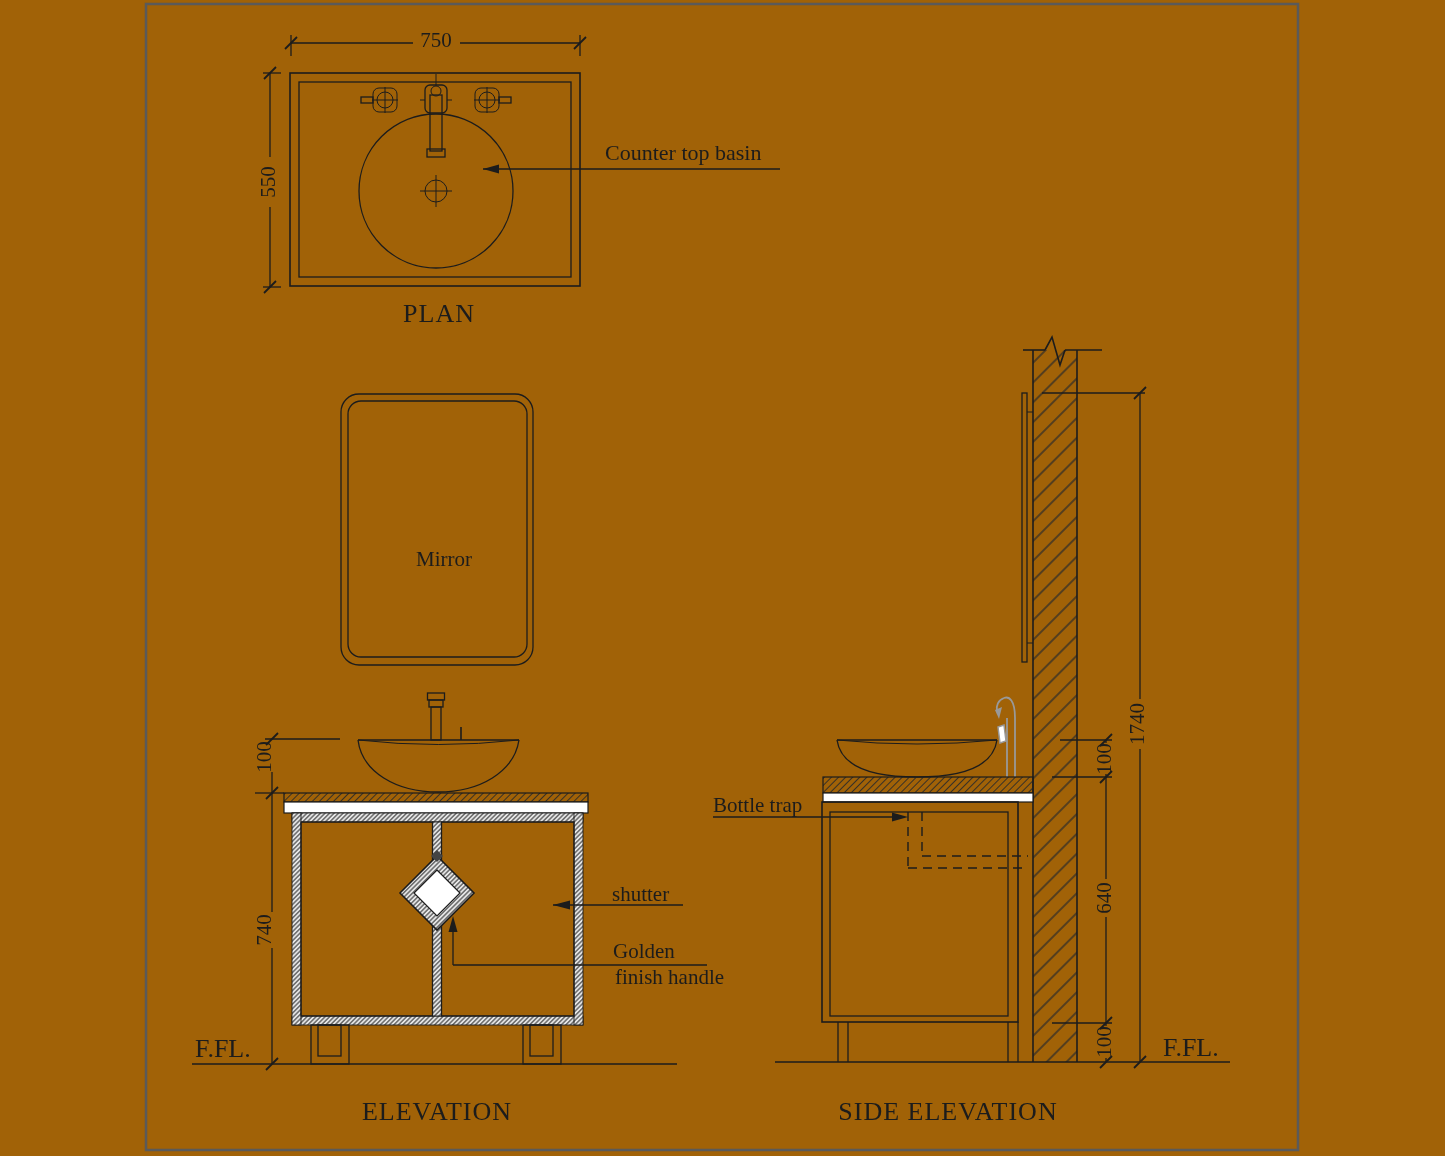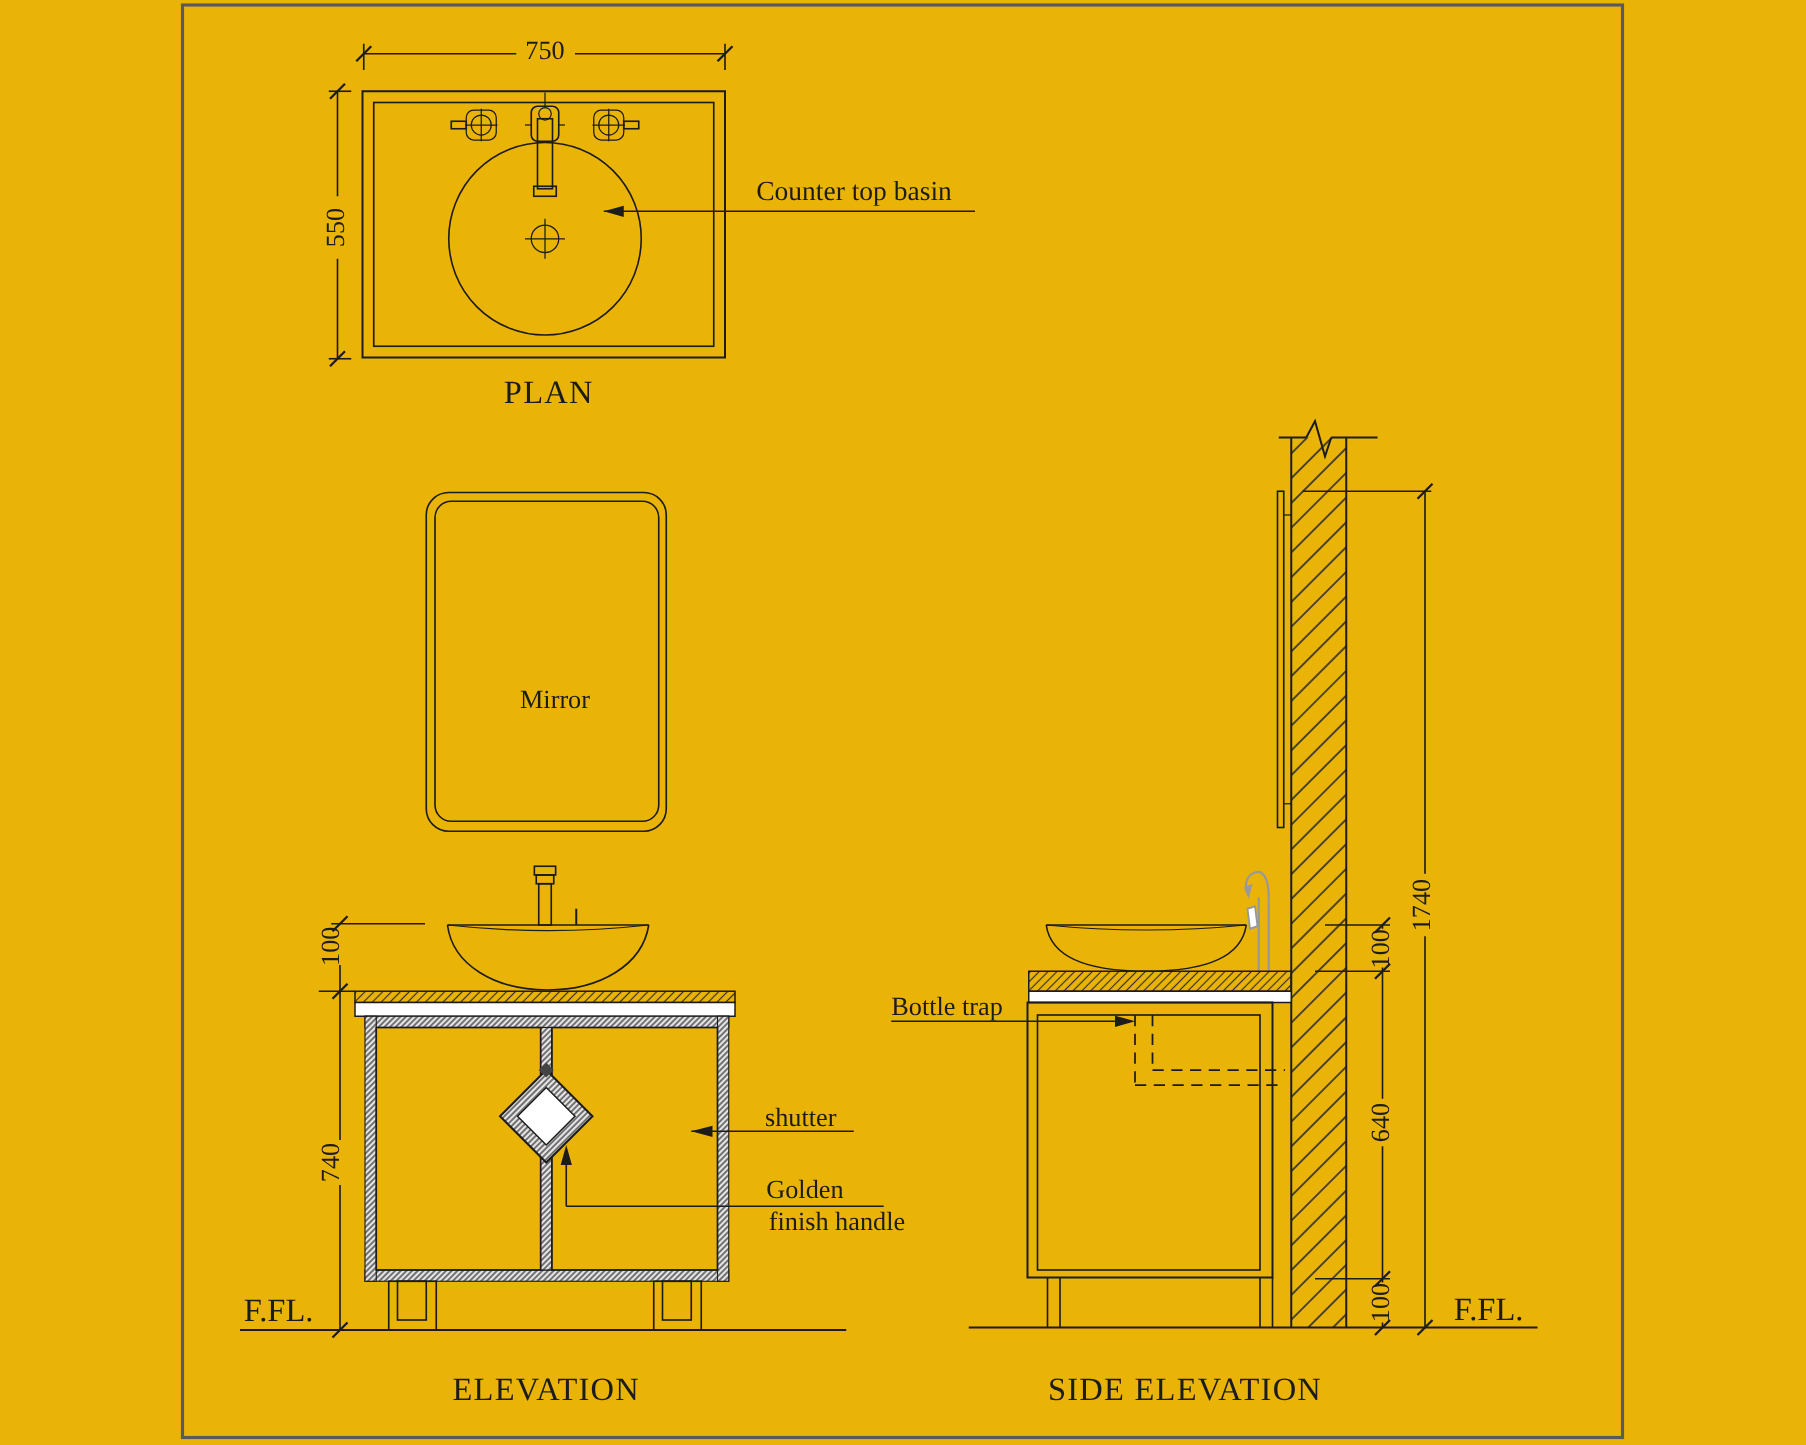--- a/index.html
+++ b/index.html
@@ -1,16 +1,16 @@
 <!DOCTYPE html>
 <html><head>
 <meta charset="utf-8">
 <style>
   html,body{margin:0;padding:0;background:#fff;}
-  .canvas{position:relative;width:1445px;height:1156px;background:#eab308;overflow:hidden;
+  .canvas{position:relative;width:1445px;height:1156px;background:#a16207;overflow:hidden;
           font-family:"Liberation Serif", serif;}
   svg{position:absolute;left:0;top:0;}
   svg text{fill:#1c1c1c;font-family:"Liberation Serif", serif;}
   .dim{font-size:21px;}
   .lbl{font-size:21px;}
   .lbl-big{font-size:22px;}
   .ffl{font-size:26px;}
   .title{font-size:26px;letter-spacing:1px;}
   .ln{stroke:#1c1c1c;stroke-width:1.3;fill:none;}
   .thin{stroke:#1c1c1c;stroke-width:1;fill:none;}

